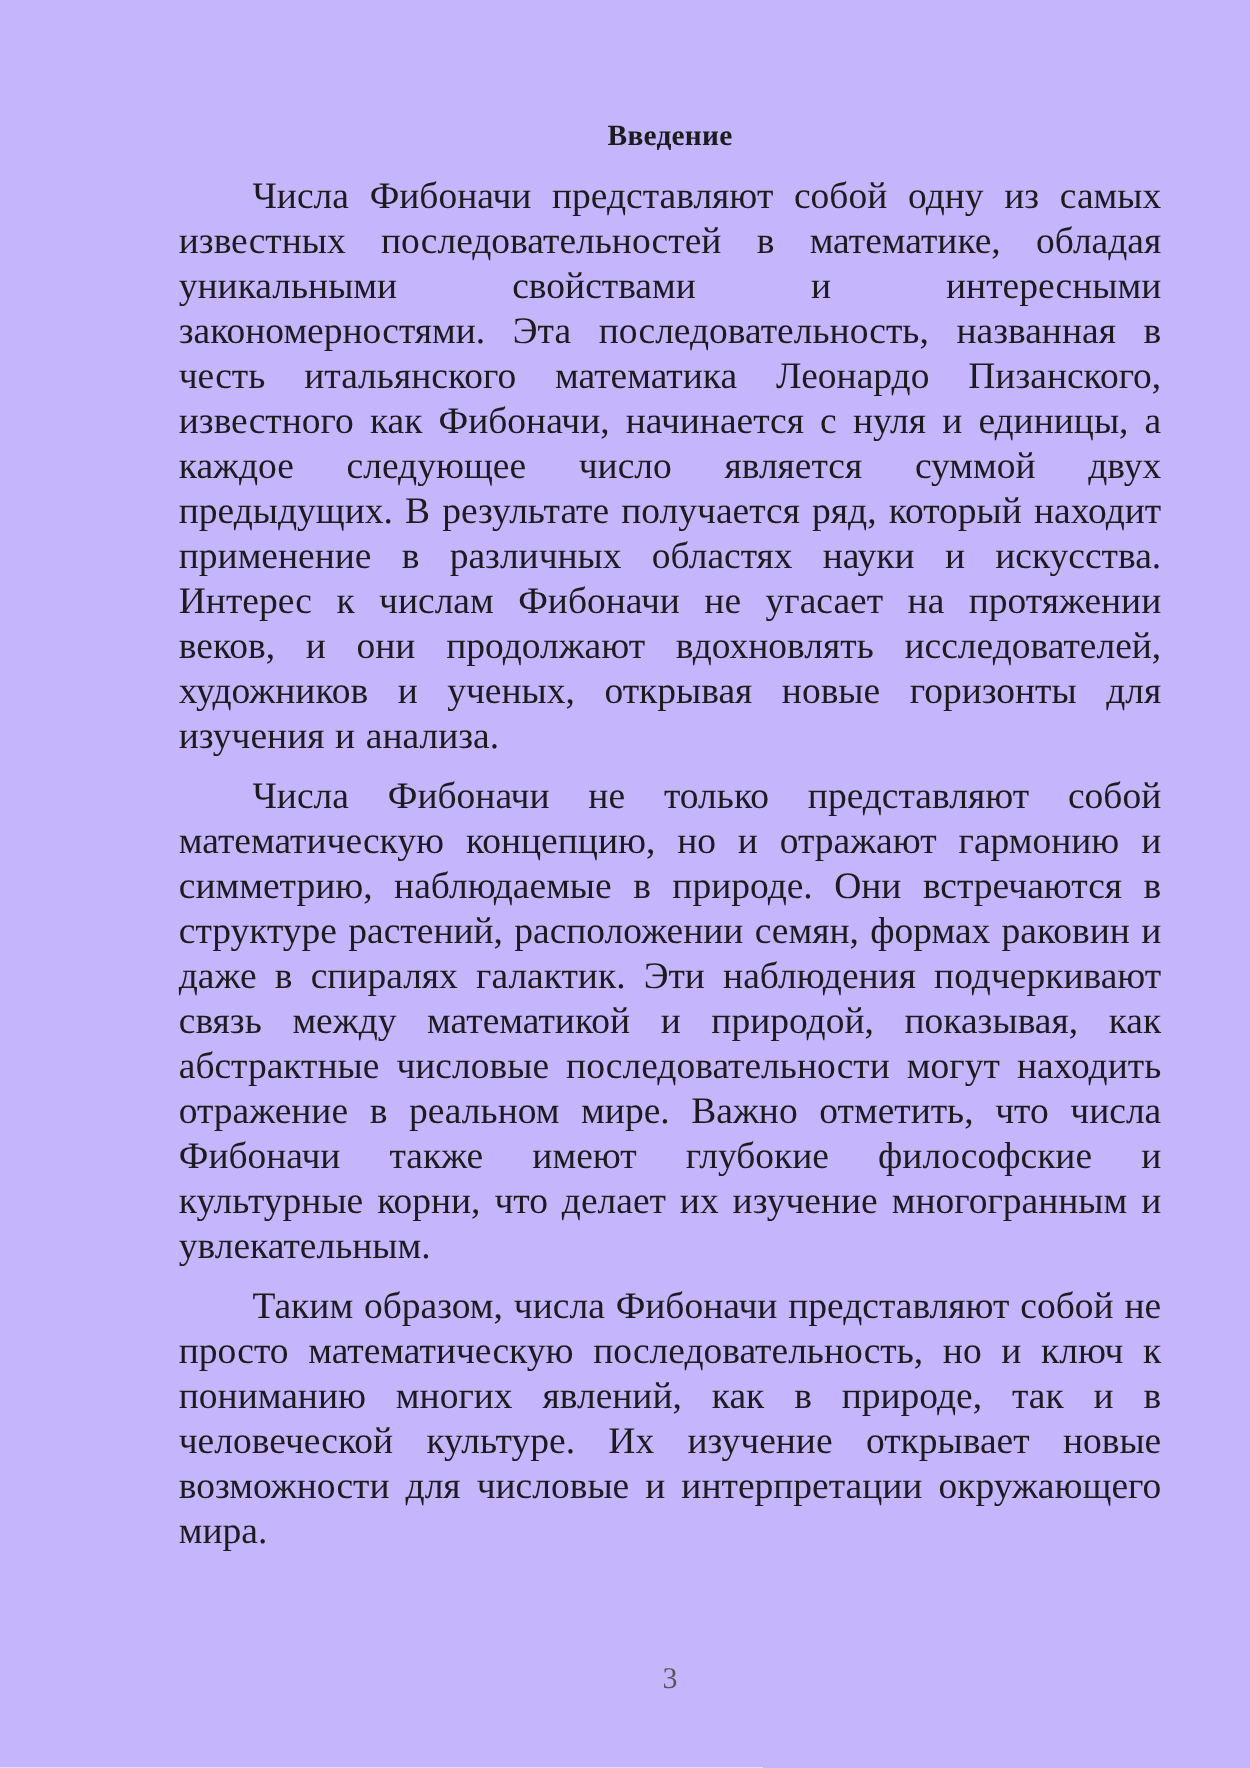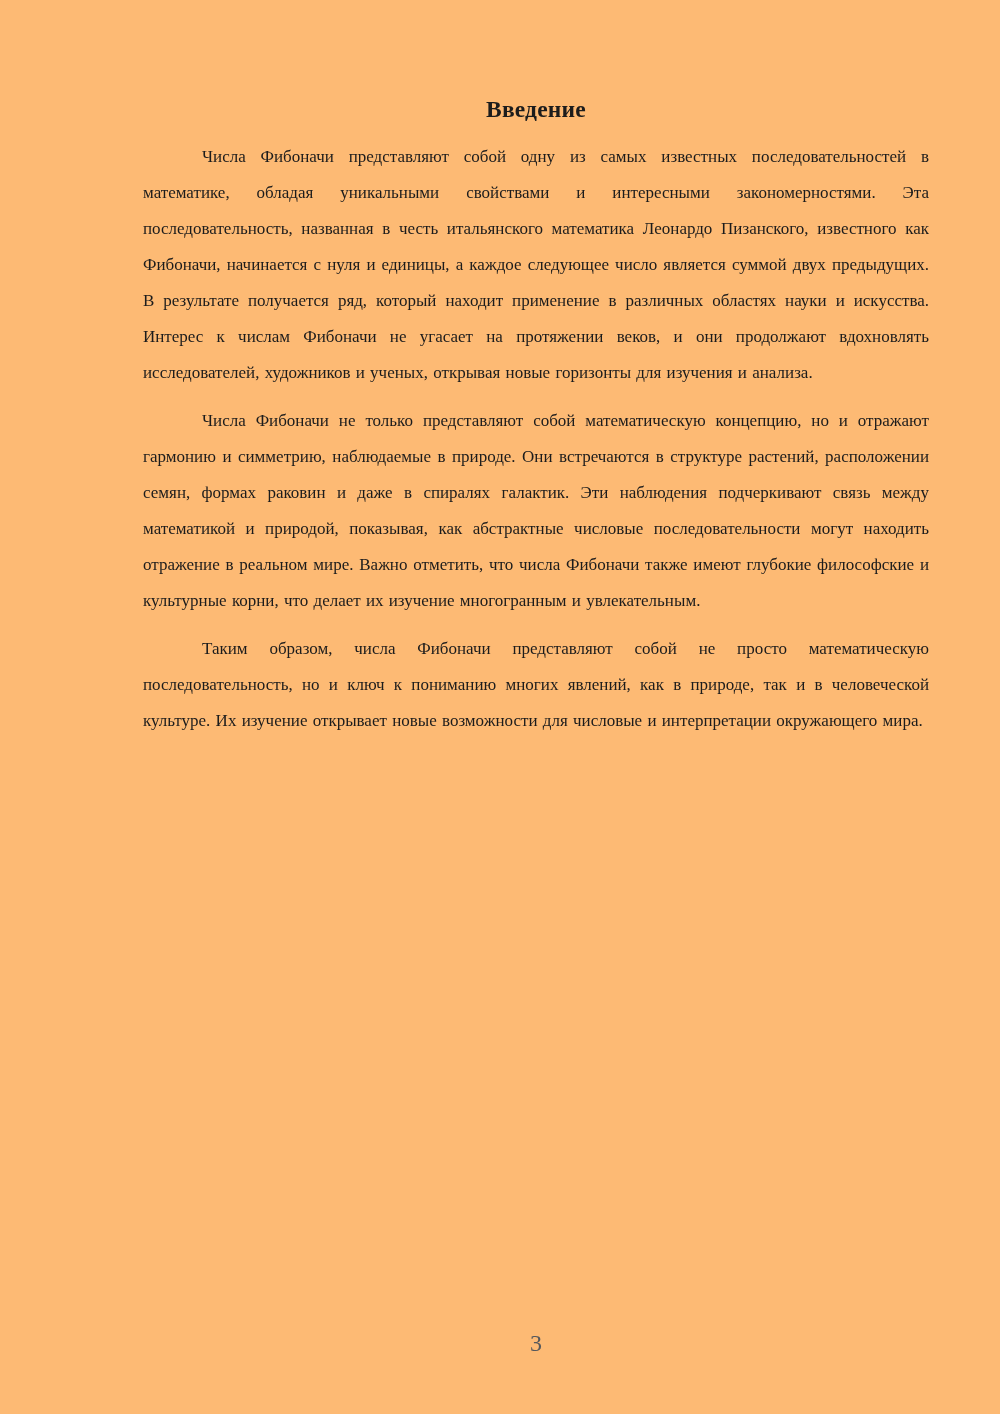--- a/index.html
+++ b/index.html
@@ -6,41 +6,41 @@
   html, body {
     margin: 0;
     padding: 0;
     background: #ffffff;
   }
   .page {
     position: relative;
     width: 1000px;
     height: 1414px;
     margin: 0 auto;
-    background: #fdba74;
+    background: #c4b5fd;
     font-family: "Liberation Serif", "DejaVu Serif", serif;
     color: #1c1c1c;
     overflow: hidden;
   }
   .content {
     position: absolute;
     left: 143px;
     top: 91px;
     width: 786px;
   }
   .doc-title {
     font-size: 23.5px;
     line-height: 36px;
     font-weight: bold;
     text-align: center;
     margin: 0 0 12px 0;
     letter-spacing: 0.2px;
   }
   .doc-para {
-    font-size: 17px;
+    font-size: 30px;
     line-height: 36px;
     text-align: justify;
     text-indent: 59px;
     margin: 0 0 12px 0;
     word-spacing: 1px;
   }
   .page-number {
     position: absolute;
     left: 143px;
     top: 1328px;

